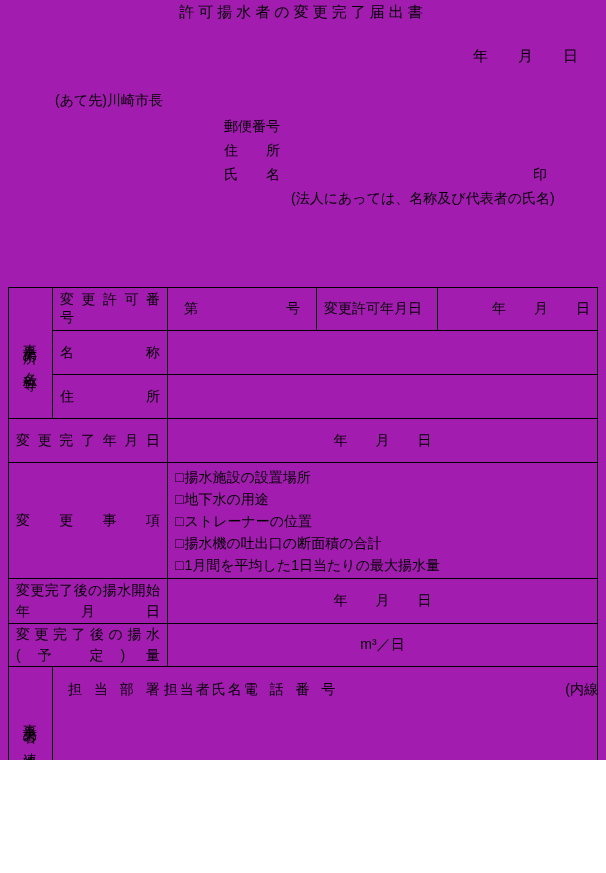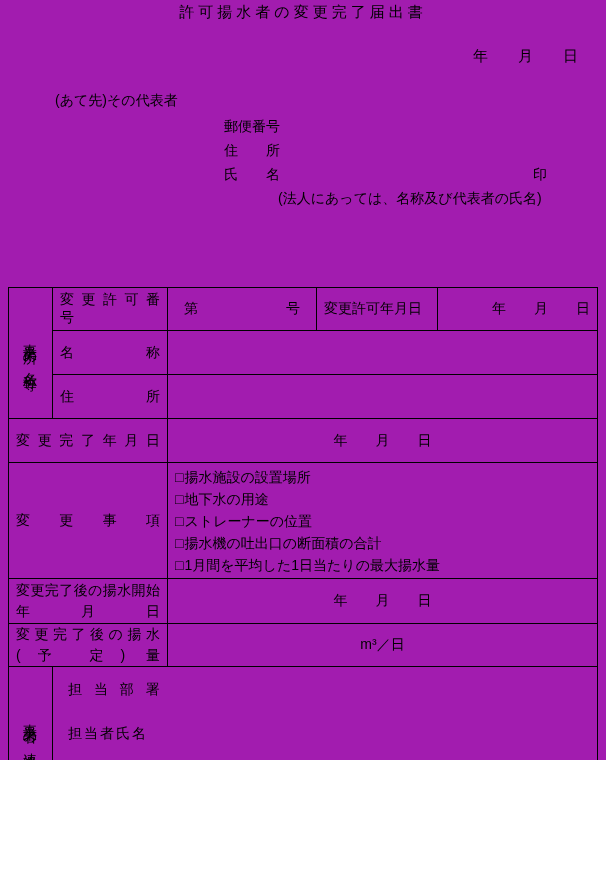--- a/index.html
+++ b/index.html
@@ -17,21 +17,21 @@
     text-align:center;
     font-size:15px;
     letter-spacing:4px;
   }
   .date-line{top:47px;right:28px;font-size:15px;}
   .addressee{top:92px;left:55px;}
   .postal{top:118px;left:224px;}
   .addr{top:142px;left:224px;}
   .name{top:166px;left:224px;}
   .seal{top:166px;left:533px;}
-  .corp-note{top:190px;left:278px;}
+  .corp-note{top:190px;left:291px;}
   .preamble{
     position:absolute;
     top:229px;left:8px;width:588px;
     line-height:25px;
     text-indent:14px;
     white-space:normal;
   }
   
   .form-table{
     position:absolute;left:8px;top:287px;
@@ -71,47 +71,46 @@
     padding:0 9px;
   }
   .label-plain{padding-left:8px;}
   .val-right{text-align:right;padding-right:6px;}
   .val-center{text-align:center;}
   .items-cell{padding:3px 7px 0 9px;}
   .chk{line-height:22px;white-space:nowrap;}
   .chk .box{margin-right:1px;}
   .contact-cell{padding:0;}
   .contact-inner{
-    display:flex;flex-direction:column;
+    display:flex;flex-direction:row;
     justify-content:space-between;
     height:130px;
     padding:13px 0 11px 8px;
     box-sizing:border-box;
-    gap:7px;
   }
   .c-line{letter-spacing:4px;white-space:nowrap;}
   .c-line.tight{letter-spacing:2px;}
   .phone-line{display:flex;letter-spacing:4px;white-space:nowrap;}
   .phone-line .ext{margin-left:226px;letter-spacing:0;}
   
   .n-label{top:806px;left:33px;margin-left:32px;}
   .n1-num{top:806px;left:68px;}
   .n1-text{top:806px;left:92px;}
   .n2-num{top:831px;left:73px;}
   .n2-line1{top:831px;left:97px;}
   .n2-line2{top:855px;left:83px;}
 </style>
 </head>
 <body>
 
 <div class="page">
 
   <div class="abs title">許可揚水者の変更完了届出書</div>
   <div class="abs date-line">年　　月　　日</div>
-  <div class="abs addressee">(あて先)その代表者</div>
+  <div class="abs addressee">(あて先)川崎市長</div>
 
   <div class="abs postal">郵便番号</div>
   <div class="abs addr">住　　所</div>
   <div class="abs name">氏　　名</div>
   <div class="abs seal">印</div>
   <div class="abs corp-note">(法人にあっては、名称及び代表者の氏名)</div>
 
 
   <table class="form-table">
     <colgroup>

